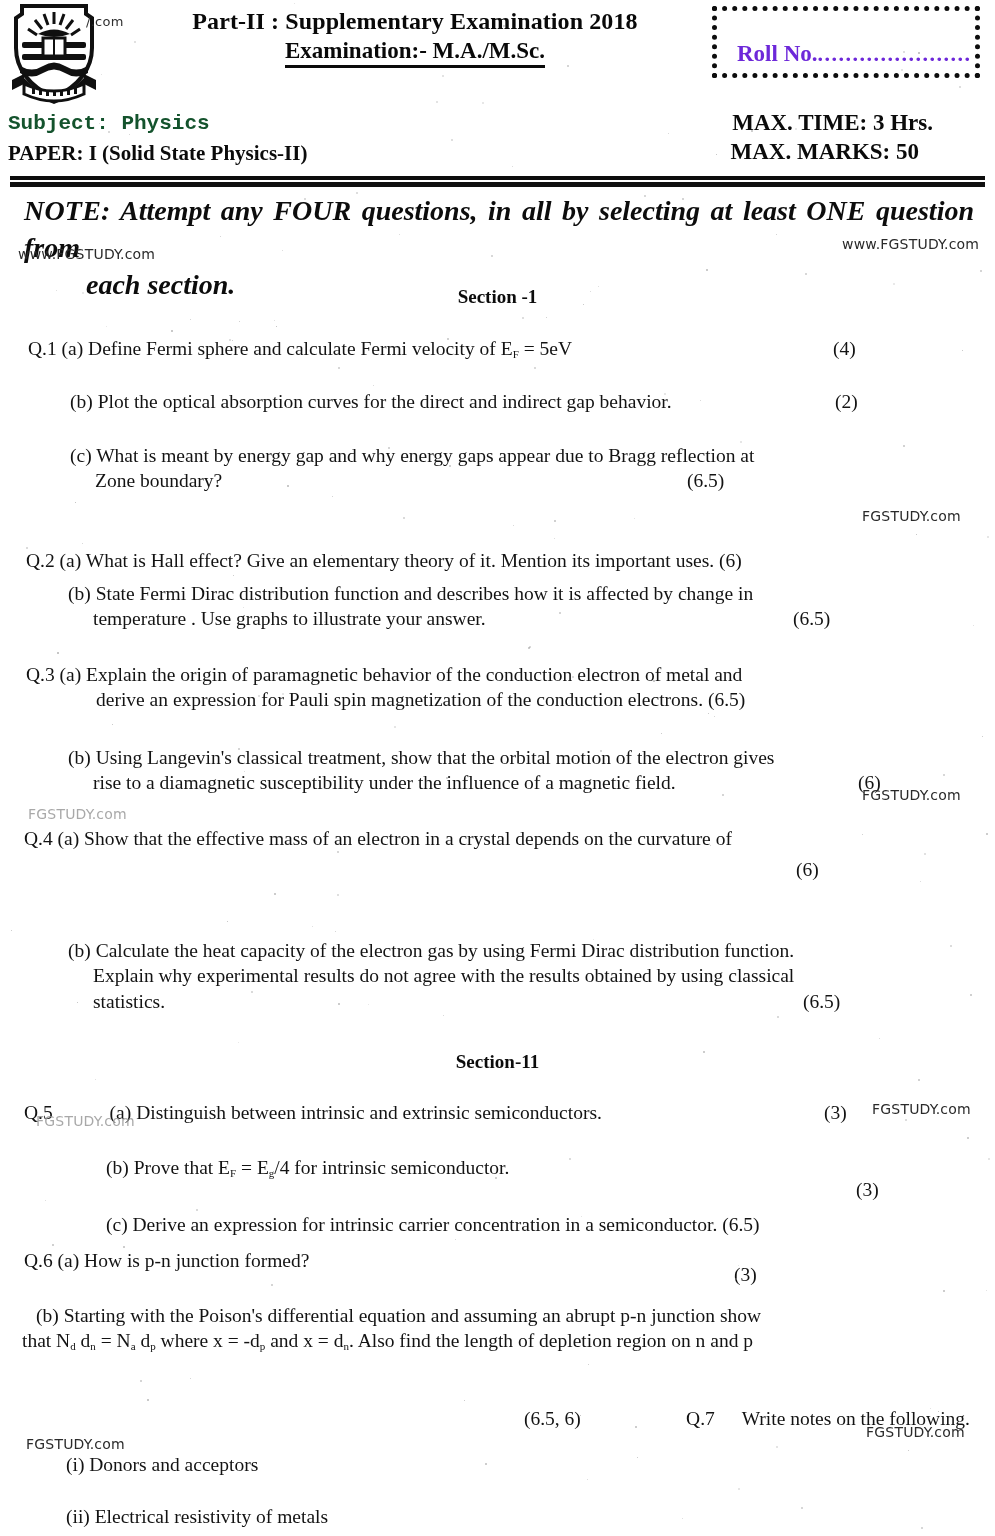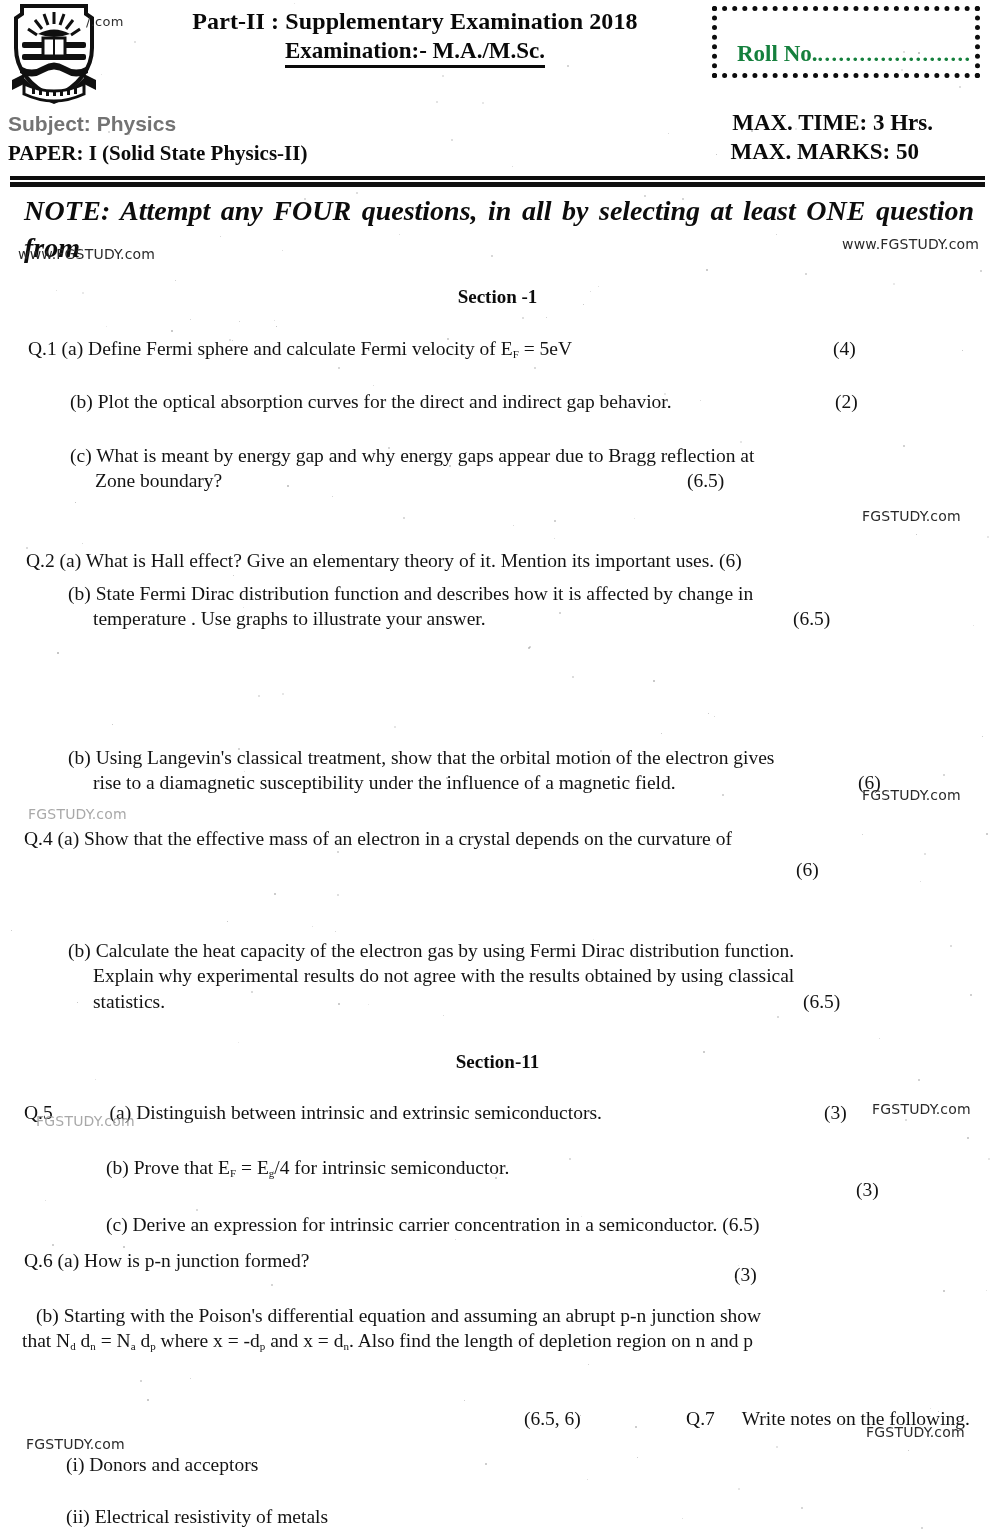--- a/index.html
+++ b/index.html
@@ -87,36 +87,36 @@
     border: 5px dotted #0d0d0d;
     box-sizing: border-box;
   }
   .roll-text {
     position: absolute;
     left: 20px;
     bottom: 6px;
     font-family: "Liberation Serif", serif;
     font-weight: bold;
     font-size: 23px;
-    color: #15803d;
+    color: #6d28d9;
     white-space: nowrap;
   }
   .roll-dots {
     letter-spacing: 1.5px;
     font-size: 22px;
   }
 
   .subject {
     position: absolute;
     left: 8px;
     top: 112px;
-    font-family: Liberation Sans, sans-serif;
+    font-family: Liberation Mono, monospace;
     font-weight: bold;
     font-size: 21px;
-    color: #737373;
+    color: #14532d;
   }
   .paper {
     position: absolute;
     left: 8px;
     top: 141px;
     font-family: "Liberation Serif", serif;
     font-weight: bold;
     font-size: 21px;
     color: #0b0b0b;
   }
@@ -284,20 +284,21 @@
   </div>
 
   <div class="rule-group">
     <div class="rule-a"></div>
     <div class="rule-b"></div>
     <div class="rule-c"></div>
   </div>
 
   <div class="note">
     <span class="note-lead">NOTE:</span><span> Attempt any FOUR questions, in all by selecting at least ONE question from</span>
+    <span class="note-second">each section.</span>
   </div>
 
   <div id="section1-head" class="section-head">Section -1</div>
 
   <div class="q" style="left:28px; top:336px; width:930px;">
     <span>Q.1 (a)</span>
     <span>Define Fermi sphere and calculate Fermi velocity of E</span><sub>F</sub><span> = 5eV</span>
     <span class="marks" style="position:absolute; left:805px; top:0;">(4)</span>
   </div>
 
@@ -323,20 +324,27 @@
 
   <div class="q" style="left:68px; top:581px; width:900px;">
     <span>(b)</span>
     <span>State Fermi Dirac distribution function and describes how it is affected by change in</span>
     <div style="margin-left:25px; position:relative;">
       <span>temperature . Use graphs to illustrate your answer.</span>
       <span class="marks" style="position:absolute; left:700px; top:0;">(6.5)</span>
     </div>
   </div>
 
+  <div class="q" style="left:26px; top:662px; width:930px;">
+    <span>Q.3 (a)</span>
+    <span>Explain the origin of paramagnetic behavior of the conduction electron of metal and</span>
+    <div style="margin-left:70px;">
+      <span>derive an expression for Pauli spin magnetization of the conduction electrons. (6.5)</span>
+    </div>
+  </div>
 
   <div class="q" style="left:68px; top:745px; width:910px;">
     <span>(b)</span>
     <span>Using Langevin's classical treatment, show that the orbital motion of the electron gives</span>
     <div style="margin-left:25px; position:relative;">
       <span>rise to a diamagnetic susceptibility under the influence of a magnetic field.</span>
       <span class="marks" style="position:absolute; left:765px; top:0;">(6)</span>
     </div>
   </div>
 

